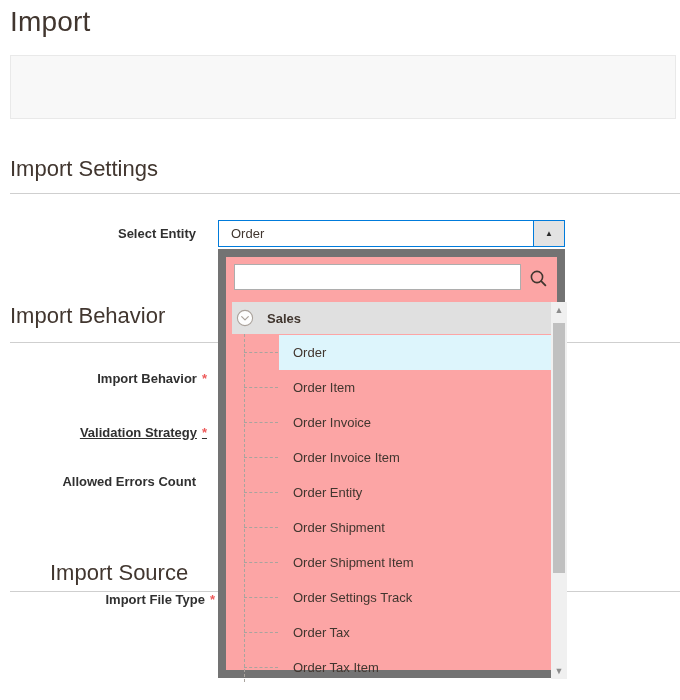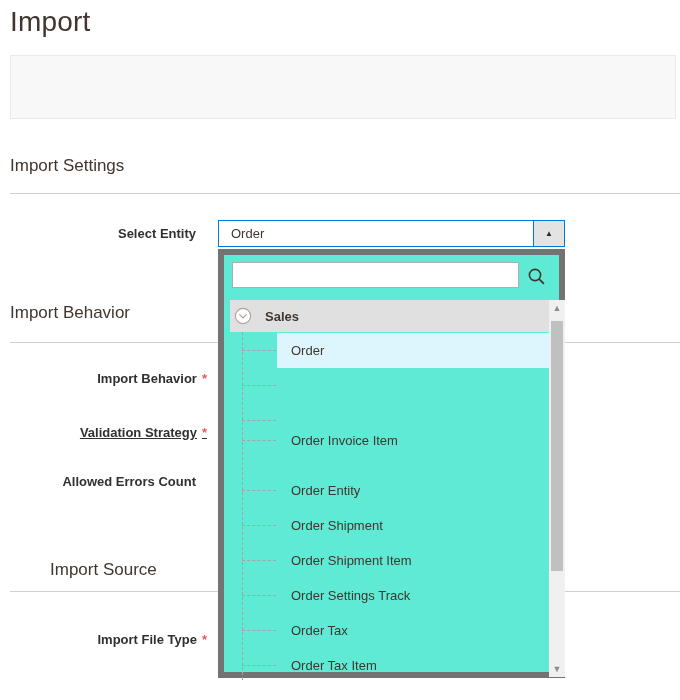--- a/index.html
+++ b/index.html
@@ -10,21 +10,21 @@
   }
   .page-title {
     position:absolute; left:10px; top:6px;
     font-size:28px; font-weight:400; color:#41362f; letter-spacing:.2px;
   }
   .messages-panel {
     position:absolute; left:10px; top:55px; width:666px; height:64px;
     background:#f8f8f8; border:1px solid #e9e9e9;
   }
   .section-heading {
-    position:absolute; left:10px; font-size:17px; font-weight:400; color:#41362f;
+    position:absolute; left:10px; font-size:22px; font-weight:400; color:#41362f;
   }
   .hr { position:absolute; left:10px; width:670px; height:1px; background:#cfcfcf; }
 
   .field-label {
     position:absolute; left:0; width:207px; text-align:right;
     font-size:13px; font-weight:700; color:#303030;
   }
   .field-label.no-req { padding-right:11px; }
   .req { color:#ee5a5a; font-weight:700; margin-left:5px; }
 
@@ -39,21 +39,21 @@
   .select-toggle {
     position:absolute; right:0; top:0; width:31px; height:25px;
     background:#e3e3e3; border-left:1px solid #007bdb;
     display:flex; align-items:center; justify-content:center; cursor:pointer;
   }
   .tri-up { font-size:8px; color:#2b2b2b; line-height:1; }
 
   
   .dropdown-panel {
     position:absolute; left:218px; top:249px; width:347px; height:429px;
-    background:#5eead4; border:6px solid #737373; z-index:10;text-decoration:underline;
+    background:#fca5a5; border:8px solid #737373; z-index:10;text-decoration:underline;
   }
   .search-input {
     position:absolute; left:8px; top:7px; width:287px; height:26px;
     border:1px solid #adadad; background:#fff; font-size:13px; padding:0 8px;
     font-family:"Liberation Sans","DejaVu Sans",sans-serif; outline:none;
   }
   .search-btn {
     position:absolute; left:300px; top:9px; width:24px; height:24px;
     display:flex; align-items:center; justify-content:center; cursor:pointer;
     background:transparent; border:none;
@@ -130,21 +130,21 @@
   <div class="field-label" style="top:425px;text-decoration:underline;">
     <span>Validation Strategy</span><span class="req">*</span>
   </div>
   <div class="field-label no-req" style="top:474px;">
     <span>Allowed Errors Count</span>
   </div>
 
   <div class="section-heading" style="top:560px;margin-left:40px;">Import Source</div>
   <div class="hr" style="top:591px;"></div>
 
-  <div class="field-label" style="top:632px;">
+  <div class="field-label" style="top:592px;margin-left:8px;">
     <span>Import File Type</span><span class="req">*</span>
   </div>
 
   <div class="dropdown-panel">
 
     <input class="search-input" type="text" placeholder="" style="">
     <button class="search-btn">
       <svg width="19" height="19" viewBox="0 0 19 19">
         <circle cx="8" cy="8" r="5.6" fill="none" stroke="#41362f" stroke-width="1.6"></circle>
         <line x1="12.2" y1="12.2" x2="16.4" y2="16.4" stroke="#41362f" stroke-width="1.8" stroke-linecap="round"></line>
@@ -162,25 +162,27 @@
       </div>
 
       <div class="tree-vline"></div>
 
       <div class="opt-row selected" style="top:78px;">
         <div class="opt-connector"></div>
         <div class="opt-label">Order</div>
       </div>
       <div class="opt-row" style="top:113px;">
         <div class="opt-connector"></div>
+        <div class="opt-label">Order Item</div>
       </div>
       <div class="opt-row" style="top:148px;">
         <div class="opt-connector"></div>
-      </div>
-      <div class="opt-row" style="top:168px;">
+        <div class="opt-label">Order Invoice</div>
+      </div>
+      <div class="opt-row" style="top:183px;">
         <div class="opt-connector"></div>
         <div class="opt-label">Order Invoice Item</div>
       </div>
       <div class="opt-row" style="top:218px;">
         <div class="opt-connector"></div>
         <div class="opt-label">Order Entity</div>
       </div>
       <div class="opt-row" style="top:253px;">
         <div class="opt-connector"></div>
         <div class="opt-label">Order Shipment</div>

